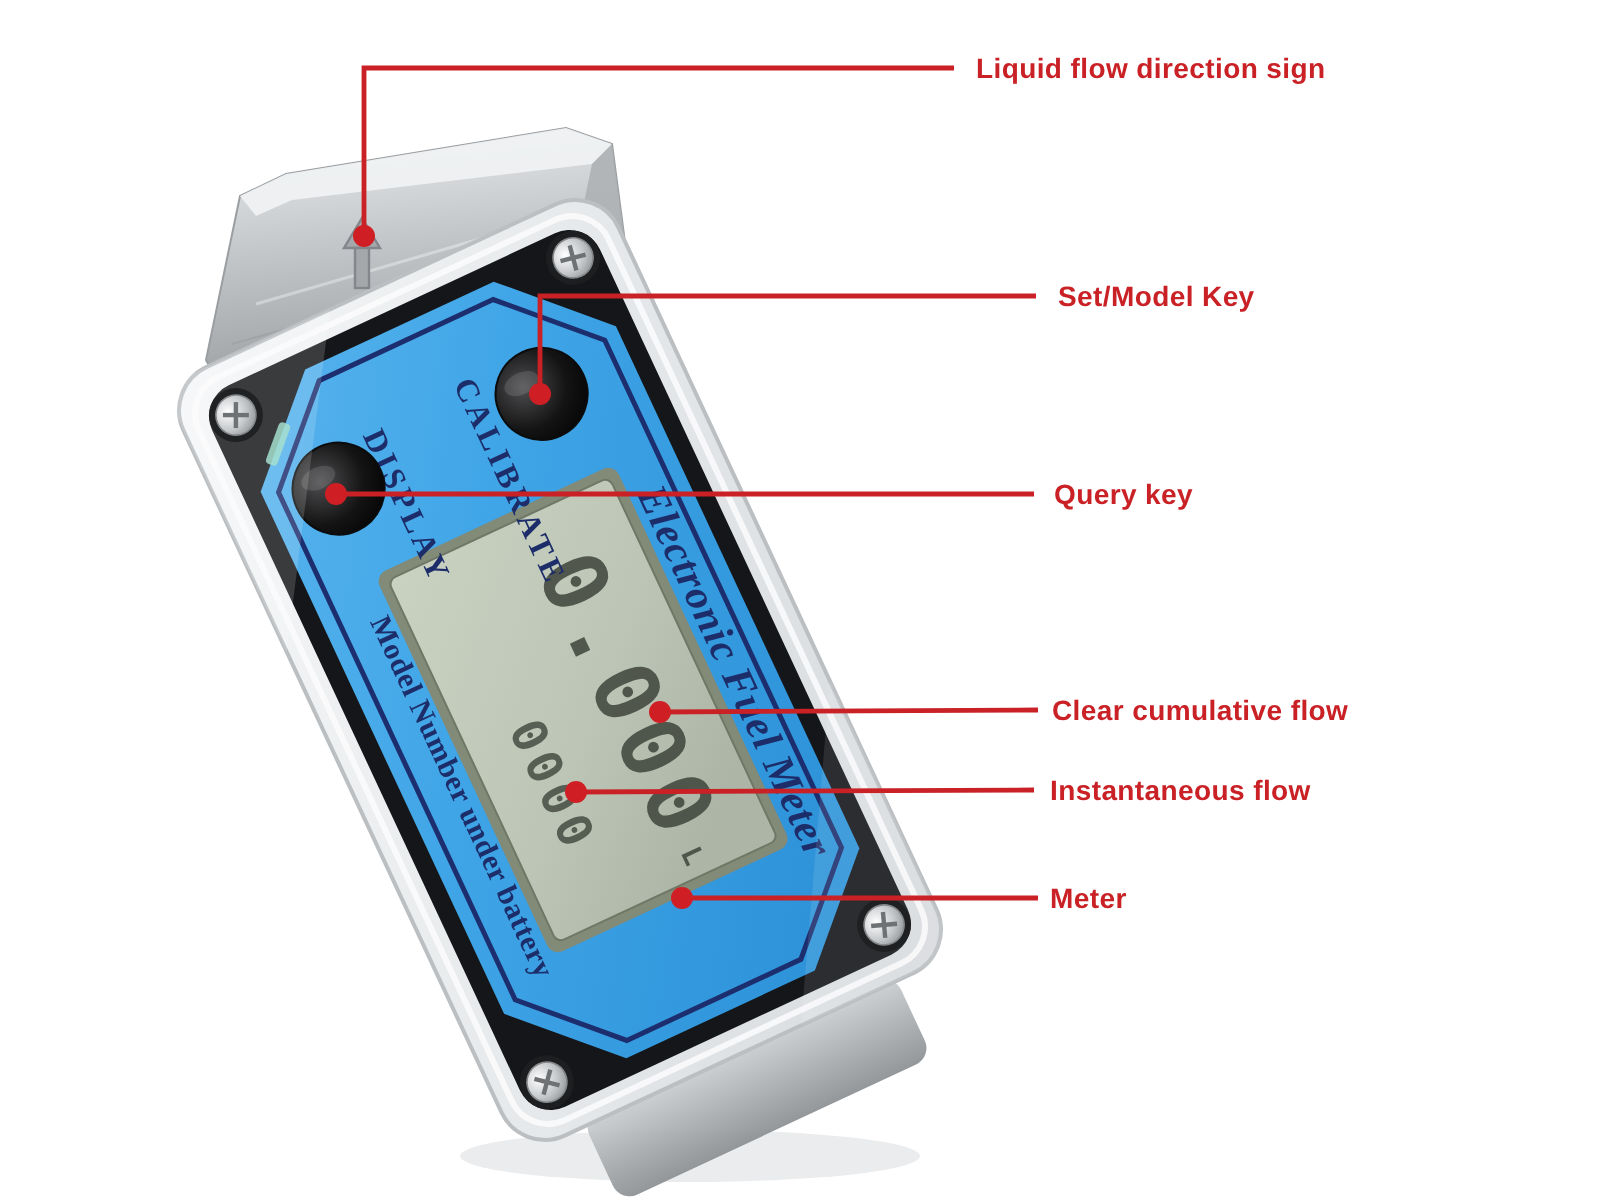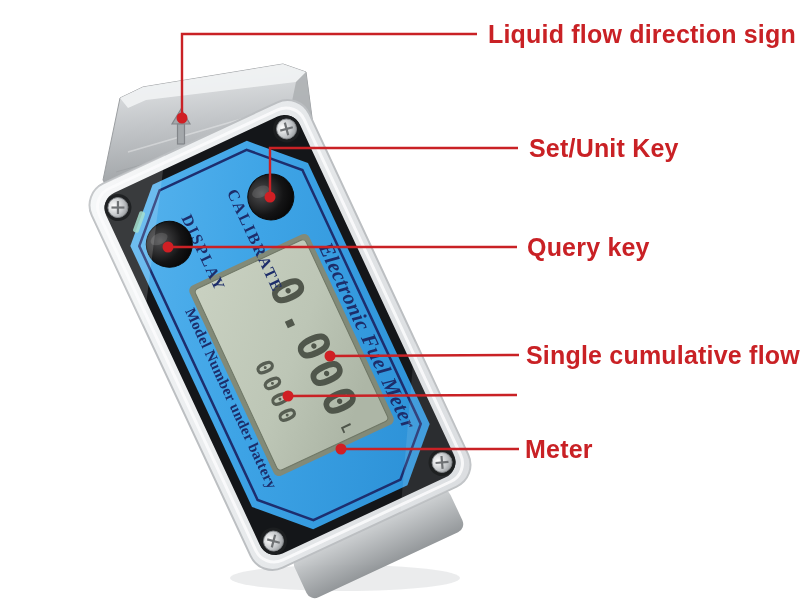--- a/index.html
+++ b/index.html
@@ -2,21 +2,21 @@
 <html><head>
 <meta charset="utf-8">
 <style>
   html,body { margin:0; padding:0; background:#ffffff; }
   .stage {
     position:relative; width:800px; height:600px; overflow:hidden;
     background:#ffffff; font-family:"Liberation Sans", sans-serif;
   }
   .stage > svg { position:absolute; left:0; top:0; }
   .callout-label {
-    position:absolute; color:#c92125; font-weight:bold; font-size:25px;
+    position:absolute; color:#c92125; font-weight:bold; font-size:14px;
     line-height:26px; white-space:nowrap; letter-spacing:0.2px;
   }
   .t-serif { font-family:"Liberation Serif", serif; fill:#1d2d6a; }
   .t-lcd   { font-family:"DejaVu Sans Mono", monospace; fill:#3e443a; font-weight:bold; }
   svg text { user-select:none; }
 </style>
 </head>
 <body>
 
 <div class="stage">
@@ -158,17 +158,18 @@
       <circle cx="182" cy="118" r="5.5"></circle>
       <circle cx="270" cy="197" r="5.5"></circle>
       <circle cx="168" cy="247" r="5.5"></circle>
       <circle cx="330" cy="356" r="5.5"></circle>
       <circle cx="288" cy="396" r="5.5"></circle>
       <circle cx="341" cy="449" r="5.5"></circle>
     </g>
   </svg>
 
   <div class="callout-label" style="left:488px; top:21px">Liquid flow direction sign</div>
-  <div class="callout-label" style="left:529px; top:135px">Set/Unit Key</div>
+  <div class="callout-label" style="left:529px; top:135px">Set/Model Key</div>
   <div class="callout-label" style="left:527px; top:234px">Query key</div>
-  <div class="callout-label" style="left:526px; top:342px">Single cumulative flow</div>
+  <div class="callout-label" style="left:526px; top:342px">Clear cumulative flow</div>
+  <div class="callout-label" style="left:525px; top:382px">Instantaneous flow</div>
   <div class="callout-label" style="left:525px; top:436px">Meter</div>
 </div>
 
 </body></html>

